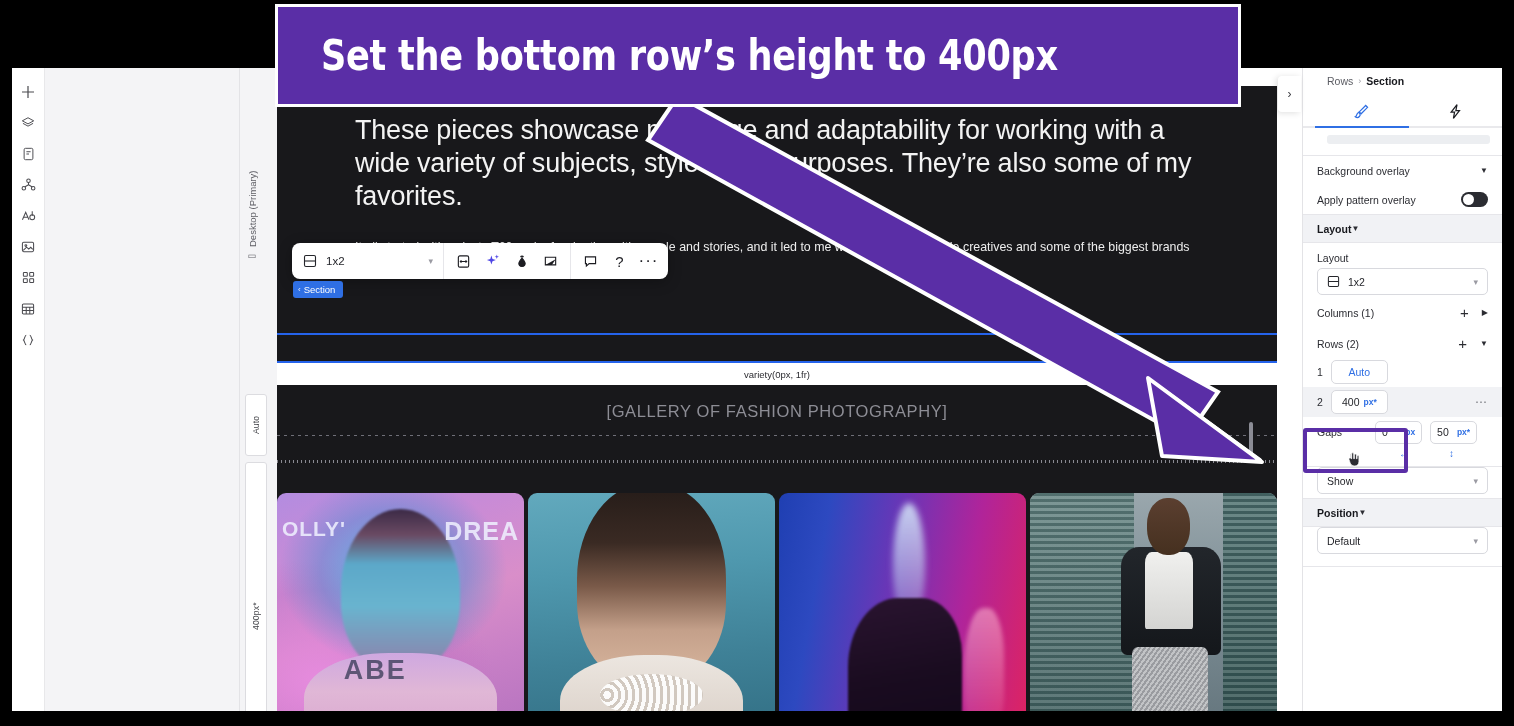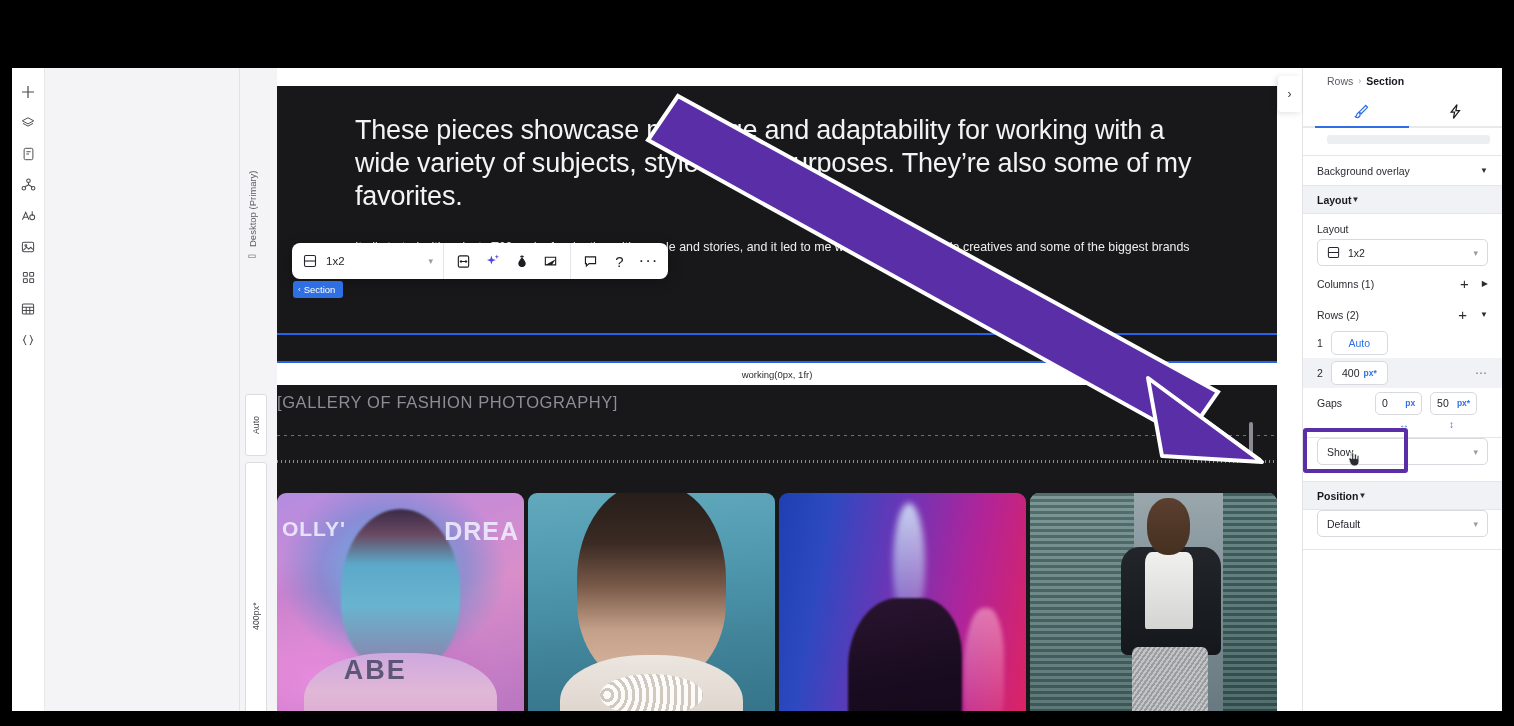--- a/index.html
+++ b/index.html
@@ -88,22 +88,22 @@
     position: absolute; left: 0; top: 265px; width: 1000px; height: 30px;
     background: #18181b;
     border-top: 2.5px solid #2563eb; border-bottom: 2.5px solid #2563eb;
   }
   .minmax-bar {
     position: absolute; left: 0; top: 295px; width: 1000px; height: 22px;
     background: #ffffff; color: #2c2c31;
     font-size: 9.5px; display: flex; align-items: center; justify-content: center;
   }
   .gallery-head {
-    position: absolute; left: 0; top: 308px; width: 1000px; height: 52px;
-    display: flex; align-items: center; justify-content: flex-start;
+    position: absolute; left: 0; top: 317px; width: 1000px; height: 52px;
+    display: flex; align-items: center; justify-content: center;
     color: #8d8d95; font-size: 16.5px; letter-spacing: .6px;
   }
   .dash-line {
     position: absolute; left: 0; top: 367px; width: 1000px; height: 1px;
     background: repeating-linear-gradient(to right,#6f6f78 0 3px, transparent 3px 7px);
   }
   .photo-row {
     position: absolute; left: 0; top: 393px; width: 1000px; height: 250px;
     display: flex; gap: 4px; padding: 0 0 0 0;
   }
@@ -455,21 +455,21 @@
       <div class="canvas-top-strip"></div>
 
       <div class="hero-block">
         <div class="hero-h">These pieces showcase my range and adaptability for working with a wide variety of subjects, styles, and purposes. They’re also some of my favorites.</div>
         <div class="hero-p">It all started with a dusty T60 and a fascination with people and stories, and it led to me working with incredible creatives and some of the biggest brands in the world.</div>
       </div>
 
       <div class="sel-band"></div>
 
       <div class="minmax-bar">
-        <span>working(0px, 1fr)</span>
+        <span>variety(0px, 1fr)</span>
       </div>
 
       <div class="gallery-head">
         <span>[GALLERY OF FASHION PHOTOGRAPHY]</span>
       </div>
       <div class="dash-line"></div>
       <div class="tick-line"></div>
 
       <div class="photo-row">
         <div class="photo p1">
@@ -573,20 +573,26 @@
       </div>
 
       <div class="rp-ghost"></div>
       <div class="rp-sep"></div>
 
       <div class="rp-row">
         <span class="grow">Background overlay</span>
         <span class="rp-caret">▼</span>
       </div>
 
+      <div class="rp-row">
+        <span class="grow">Apply pattern overlay</span>
+        <span class="toggle">
+            <span class="knob"></span>
+          </span>
+      </div>
 
       <div class="rp-section-head">
         <span class="grow">Layout</span>
         <span class="rp-caret">▼</span>
       </div>
 
       <div class="rp-label">Layout</div>
       <div class="rp-select">
         <svg width="13" height="13" viewBox="0 0 14 14" fill="none" stroke="#25262b" stroke-width="1.1">
             <rect x="1.5" y="1.5" width="11" height="11" rx="1.4"></rect>
@@ -640,21 +646,21 @@
         <span class="i2">↕</span>
       </div>
 
       <div class="rp-sep" style="margin-top:7px"></div>
 
       <div class="rp-select">
         <span>Show</span>
         <span class="chev">▾</span>
       </div>
 
-      <div class="rp-section-head" style="margin-top:16px">
+      <div class="rp-section-head" style="margin-top:4px">
         <span class="grow">Position</span>
         <span class="rp-caret">▼</span>
       </div>
 
       <div class="rp-select">
         <span>Default</span>
         <span class="chev">▾</span>
       </div>
       <div class="rp-sep" style="margin-top:12px"></div>
     </div>
@@ -667,20 +673,23 @@
   <div class="mini-scroll"></div>
 
   <svg class="arrow-svg" viewBox="0 0 1514 726">
     <g>
       <path d="M678 96 L1218 392 L1186 438 L648 140 Z" fill="#5a2ea6" stroke="#ffffff" stroke-width="4"></path>
       <path d="M1155 384 L1260 460 L1168 452 Z" fill="#5a2ea6" stroke="#ffffff" stroke-width="4" stroke-linejoin="round"></path>
       <path d="M1148 378 L1262 462 L1162 456 Z" fill="#5a2ea6" stroke="#ffffff" stroke-width="4" stroke-linejoin="round"></path>
     </g>
   </svg>
 
+  <div class="callout">
+    <span class="txt">Set the bottom row’s height to 400px</span>
+  </div>
 
   <div class="hl-ring"></div>
   <div class="cursor-ico">
     <svg width="14" height="16" viewBox="0 0 14 16" fill="#2b2c32">
       <path d="M4 1.4c.6 0 1 .5 1 1.1v4.2h.7V1.9c0-.6.5-1.1 1-1.1s1 .5 1 1.1v4.8h.7V3.1c0-.6.5-1.1 1-1.1s1 .5 1 1.1v3.6h.7V4.5c0-.6.4-1 .9-1s.9.4.9 1v5.1c0 2.6-1.6 4.4-4 4.4-2.6 0-4.3-1.4-4.9-3.6L3 7.4c-.2-.6.1-1.2.7-1.4.3-.1.5 0 .7.1V2.5c0-.6.1-1.1.6-1.1z" stroke="#ffffff" stroke-width=".7"></path>
     </svg>
   </div>
 
 </div>
 

